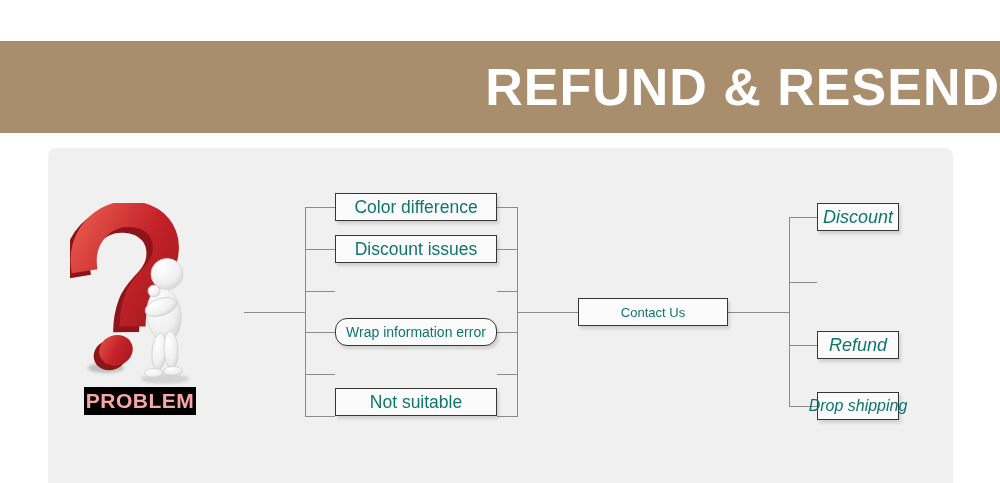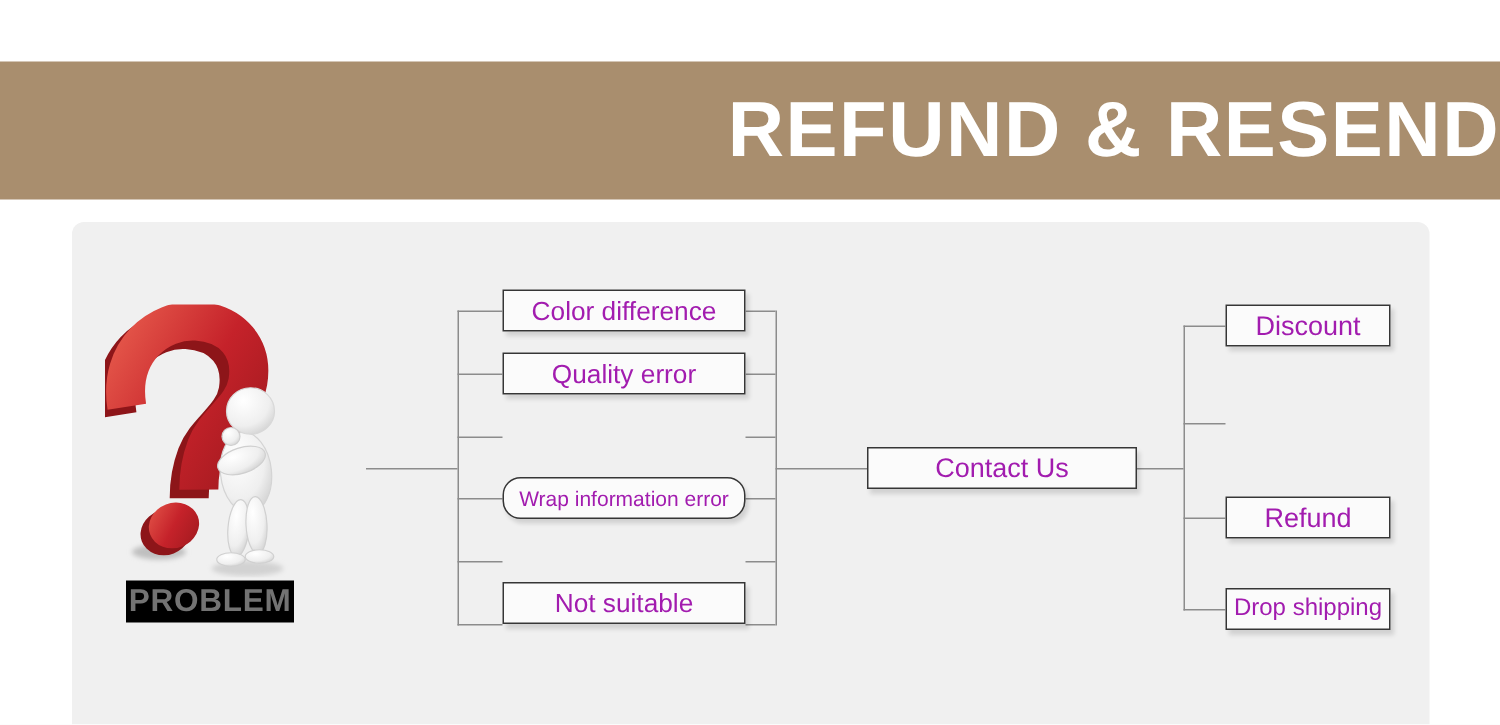--- a/index.html
+++ b/index.html
@@ -22,32 +22,32 @@
   }
   
   .hline,.vline{position:absolute;background:#8c8c8c;}
   .hline{height:1px;}
   .vline{width:1px;}
   
   .node{
     position:absolute;box-sizing:border-box;height:28px;
     background:#fbfbfb;border:1.5px solid #363636;
     display:flex;align-items:center;justify-content:center;
-    font-size:17.5px;color:#a21caf;white-space:nowrap;
+    font-size:17.5px;color:#0f766e;white-space:nowrap;
     box-shadow:2px 3px 3px rgba(0,0,0,0.13);
   }
   .cause{left:287px;width:162px;}
   .cause.small{font-size:14px;}
-  .hub{left:530px;top:150px;width:180px;font-size:18px;}
-  .sol{left:769px;width:110px;font-size:18px;}
+  .hub{left:530px;top:150px;width:150px;font-size:13px;}
+  .sol{left:769px;width:82px;font-size:18px;font-style:italic;}
   .sol.small{font-size:16px;}
   
   .problem{
     position:absolute;left:36px;top:239px;width:112px;height:28px;
-    background:#000000;color:#737373;font-weight:bold;font-size:21px;
+    background:#000000;color:#fca5a5;font-weight:bold;font-size:21px;
     letter-spacing:0.5px;display:flex;align-items:center;justify-content:center;
   }
   .figure{position:absolute;left:22px;top:55px;}
 </style>
 </head>
 <body>
 
 <div class="page">
 
   <div class="banner">
@@ -117,21 +117,21 @@
     <div class="hline" style="left:469px;top:164px;width:61px;"></div>
     <div class="hline" style="left:680px;top:164px;width:61px;"></div>
 
     <div class="vline" style="left:741px;top:69px;height:190px;"></div>
     <div class="hline" style="left:741px;top:69px;width:28px;"></div>
     <div class="hline" style="left:741px;top:134px;width:28px;"></div>
     <div class="hline" style="left:741px;top:197px;width:28px;"></div>
     <div class="hline" style="left:741px;top:258px;width:28px;"></div>
 
     <div class="node cause" style="top:45px;">Color difference</div>
-    <div class="node cause" style="top:87px;">Quality error</div>
+    <div class="node cause" style="top:87px;">Discount issues</div>
     <div class="node cause small" style="top:170px;border-radius:12px;">Wrap information error</div>
     <div class="node cause" style="top:212px;margin-top:28px;">Not suitable</div>
 
     <div class="node hub">Contact Us</div>
 
     <div class="node sol" style="top:55px;">Discount</div>
     <div class="node sol" style="top:183px;">Refund</div>
     <div class="node sol small" style="top:244px;">Drop shipping</div>
 
   </div>

